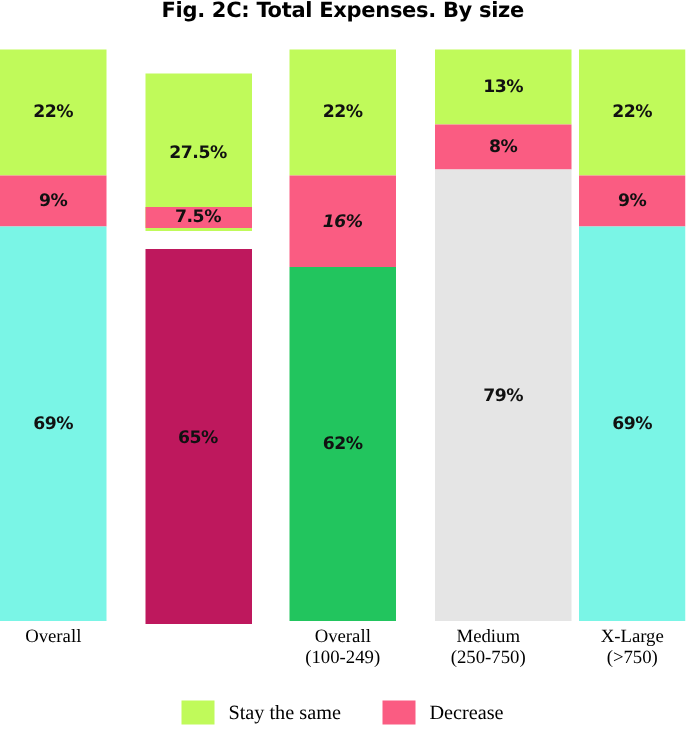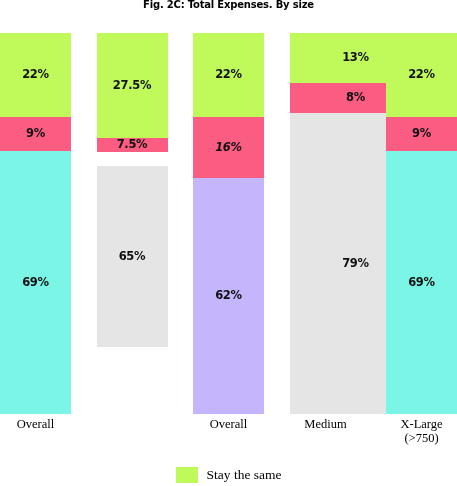--- a/index.html
+++ b/index.html
@@ -23,21 +23,21 @@
   }
 
   
   #chart-title {
     position: absolute;
     left: 0;
     top: -1px;
     width: 457px;
     text-align: center;
     font-family: "DejaVu Sans", sans-serif;
-    font-size: 10px;
+    font-size: 14px;
     font-weight: bold;
     color: #000000;
     letter-spacing: -0.2px;
     white-space: nowrap;
   }
 
   
   #plot-area {
     position: absolute;
     left: 0;
@@ -146,45 +146,45 @@
           <div class="bar-segment" style="background: rgb(250, 92, 130); top: 83.82px; height: 34.29px;">
             <span class="segment-label">9%</span>
           </div>
           <div class="bar-segment" style="background: rgb(122, 245, 230); top: 118.11px; height: 262.89px;">
             <span class="segment-label">69%</span>
           </div>
         </div>
       </div>
       <div class="bar-group" style="left: 96.5px; width: 71px;">
         <div class="bar-stack">
-          <div class="bar-segment" style="background: rgb(192, 250, 90); top: 0px; height: 104.775px;">
+          <div class="bar-segment" style="background: rgb(192, 250, 90); top: 16px; height: 104.775px;">
             <span class="segment-label">27.5%</span>
           </div>
           <div class="bar-segment" style="background: rgb(250, 92, 130); top: 104.775px; height: 14px;">
             <span class="segment-label">7.5%</span>
           </div>
-          <div class="bar-segment" style="background: #e5e5e5; top: 133.35px; height: 181px; text-align: center;">
+          <div class="bar-segment" style="background: #be185d; top: 133.35px; height: 250px; text-align: center;">
             <span class="segment-label">65%</span>
           </div>
         </div>
       </div>
       <div class="bar-group" style="left: 193px; width: 71px;">
         <div class="bar-stack">
           <div class="bar-segment" style="background: rgb(192, 250, 90); top: 0px; height: 83.82px;">
             <span class="segment-label">22%</span>
           </div>
           <div class="bar-segment" style="background: rgb(250, 92, 130); top: 83.82px; height: 60.96px; font-style: italic;">
             <span class="segment-label">16%</span>
           </div>
-          <div class="bar-segment" style="background: #c4b5fd; top: 144.78px; height: 236.22px;">
+          <div class="bar-segment" style="background: #22c55e; top: 144.78px; height: 236.22px;">
             <span class="segment-label">62%</span>
           </div>
         </div>
       </div>
-      <div class="bar-group" style="left: 290px; width: 91px; padding-left: 40px;">
+      <div class="bar-group" style="left: 290px; width: 91px;">
         <div class="bar-stack">
           <div class="bar-segment" style="background: rgb(192, 250, 90); top: 0px; height: 49.53px;">
             <span class="segment-label">13%</span>
           </div>
           <div class="bar-segment" style="background: rgb(250, 92, 130); top: 49.53px; height: 30.48px;">
             <span class="segment-label">8%</span>
           </div>
           <div class="bar-segment" style="background: #e5e5e5; top: 80.01px; height: 300.99px;">
             <span class="segment-label">79%</span>
           </div>
@@ -200,25 +200,29 @@
           </div>
           <div class="bar-segment" style="background: rgb(122, 245, 230); top: 118.11px; height: 262.89px;">
             <span class="segment-label">69%</span>
           </div>
         </div>
       </div>
     </div>
 
   <div id="category-axis">
       <div class="category-label" style="left: -12px; width: 95px;"><span>Overall</span></div>
-      <div class="category-label" style="left: 181px; width: 95px;"><span>Overall</span></div>
-      <div class="category-label" style="left: 278px; width: 95px;"><span>Medium</span></div>
+      <div class="category-label" style="left: 181px; width: 95px;"><span>Overall</span><span class="cat-sub">(100-249)</span></div>
+      <div class="category-label" style="left: 278px; width: 95px;"><span>Medium</span><span class="cat-sub">(250-750)</span></div>
       <div class="category-label" style="left: 374px; width: 95px;"><span>X-Large</span><span class="cat-sub">(&gt;750)</span></div>
     </div>
 
   <div id="legend">
       <div class="legend-entry">
         <span class="legend-swatch" style="background: rgb(192, 250, 90);"></span>
         <span class="legend-text">Stay the same</span>
       </div>
+      <div class="legend-entry">
+        <span class="legend-swatch" style="background: rgb(250, 92, 130);"></span>
+        <span class="legend-text">Decrease</span>
+      </div>
     </div>
 
 </div>
 
 </body></html>

